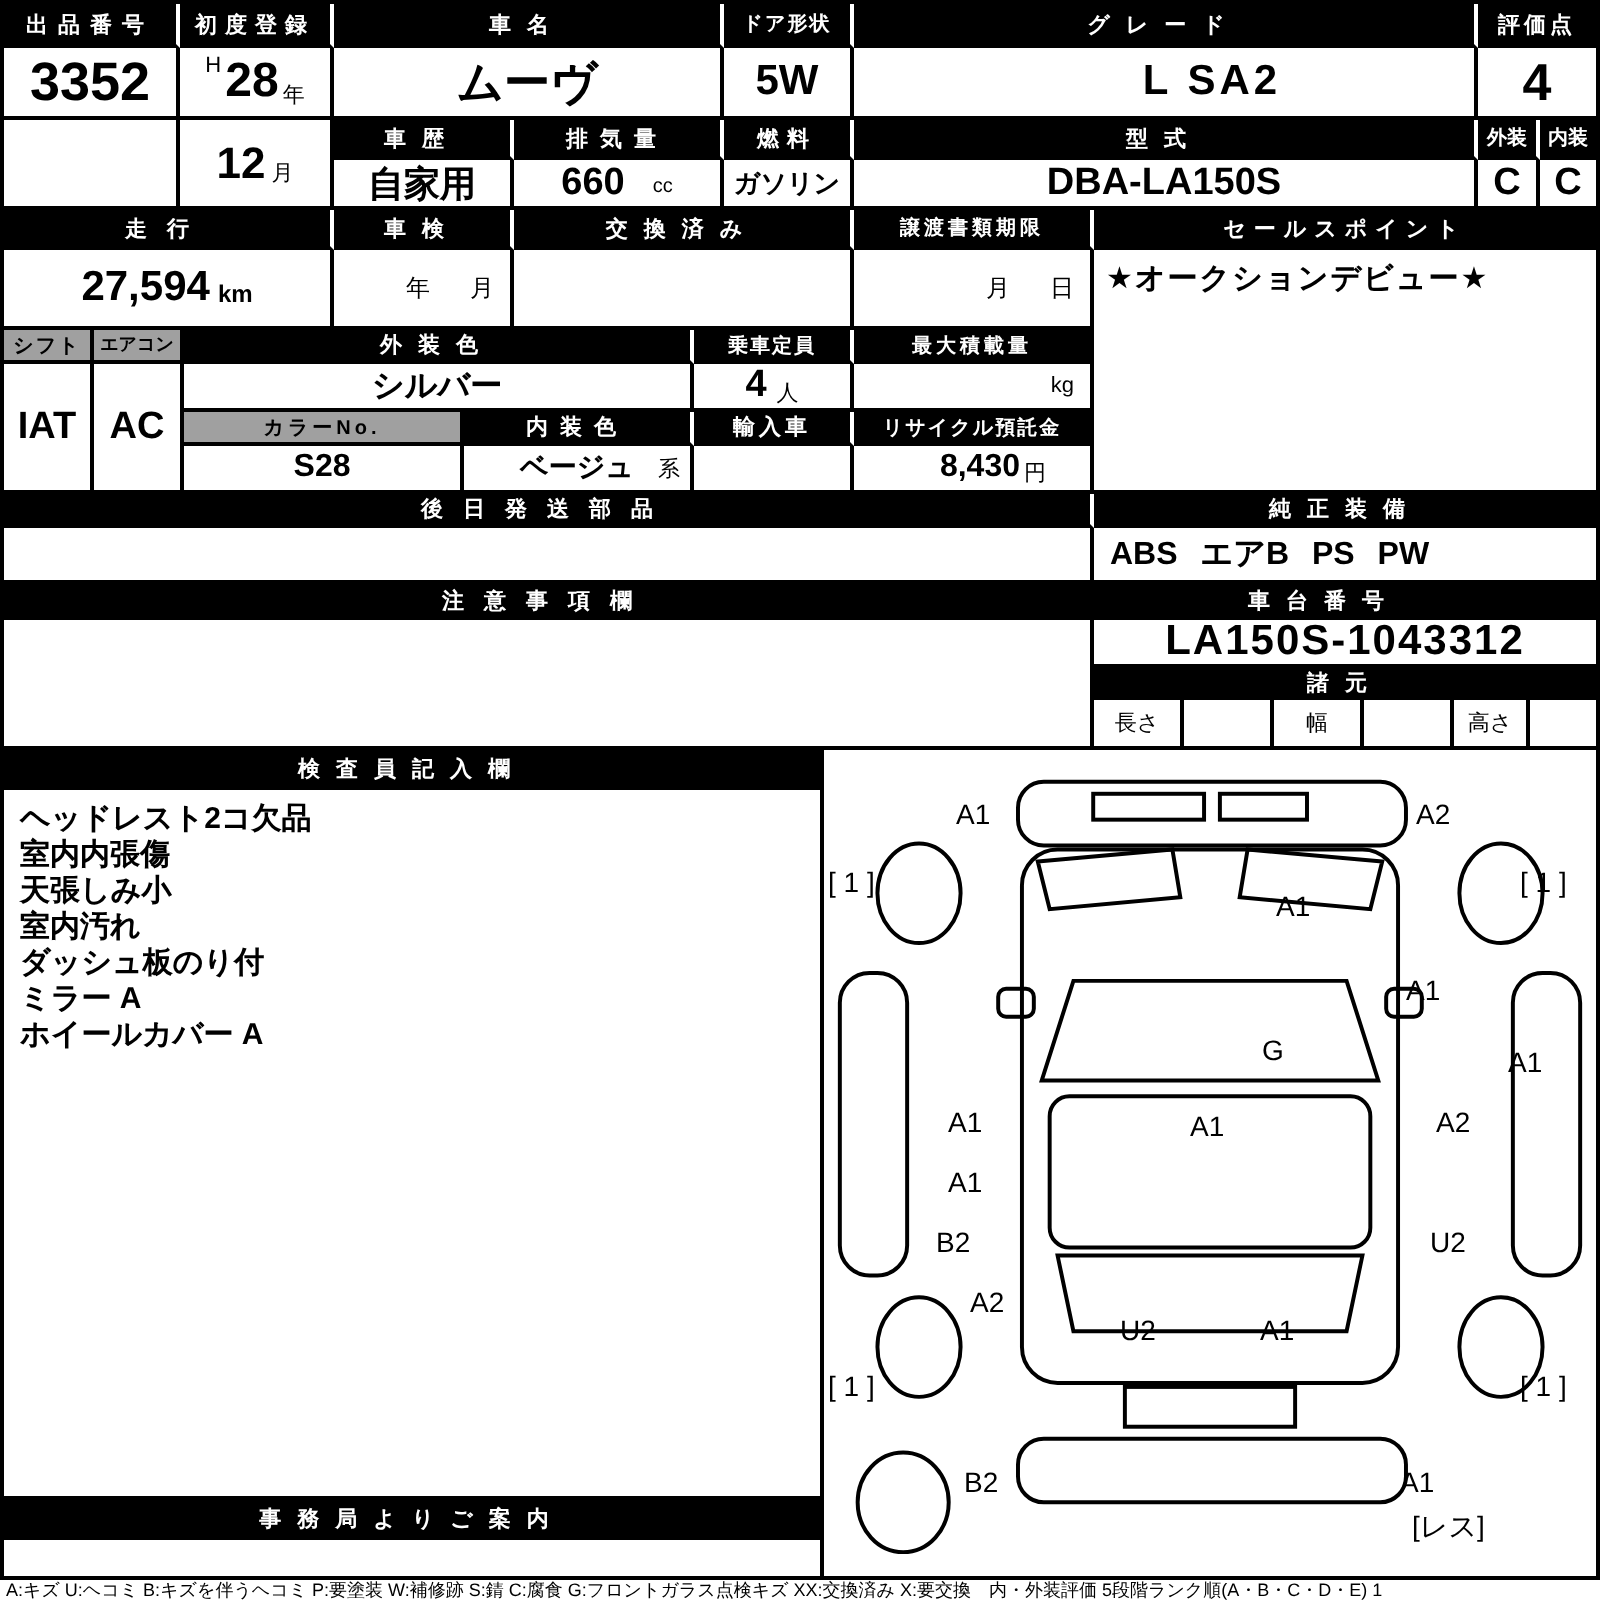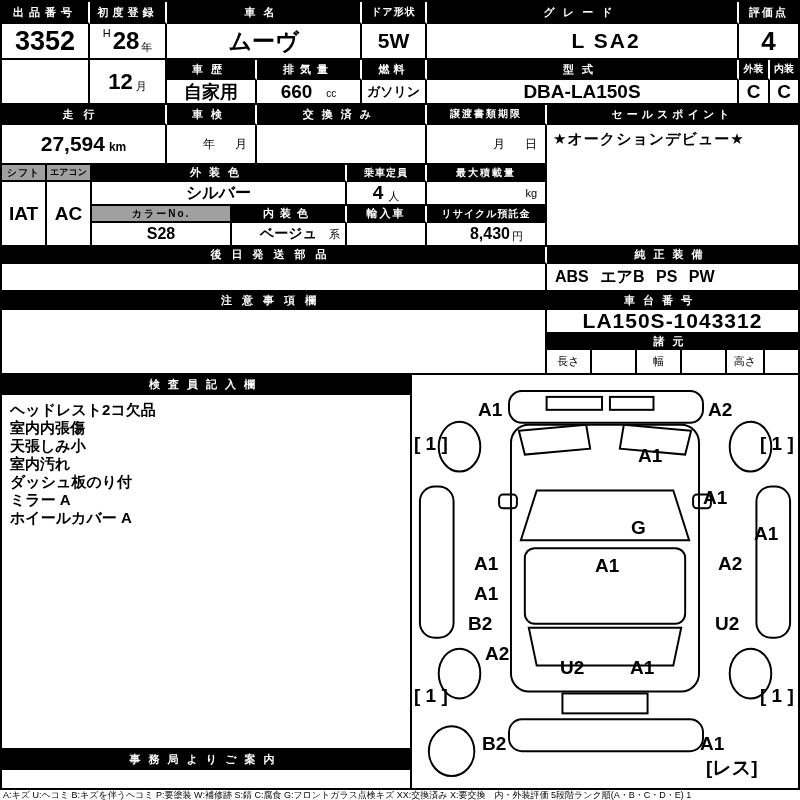--- a/index.html
+++ b/index.html
@@ -14,21 +14,21 @@
   .bh { background:#000; color:#fff; font-weight:bold; font-size:11px; letter-spacing:4px; border-right-color:#fff; }
   .bh.be { border-right-color:#000; }
   .gh { background:#a0a0a0; color:#000; font-weight:bold; font-size:10px; letter-spacing:1px; }
   .b { font-weight:bold; }
   .left { justify-content:flex-start;align-items:center; }
   .right { justify-content:flex-end; }
   .top { align-items:flex-start; }
   .blk { display:block; }
   .legend { position:absolute; left:0; top:790px; width:800px; height:10px;
     font-size:9px; line-height:10px; white-space:nowrap; padding-left:3px; }
-  .dmg { position:absolute; font-weight:bold; font-size:19px; white-space:nowrap; }
+  .dmg { position:absolute; font-weight:normal; font-size:14px; white-space:nowrap; }
   .car { position:absolute; left:0; top:0; width:100%; height:100%; }
   .car * { fill:none; stroke:#000; stroke-width:2; }
   .note-line { font-weight:bold; font-size:15px; line-height:18px; }
 </style>
 </head>
 <body>
 
 <div class="page">
   <div class="sheet">
 

